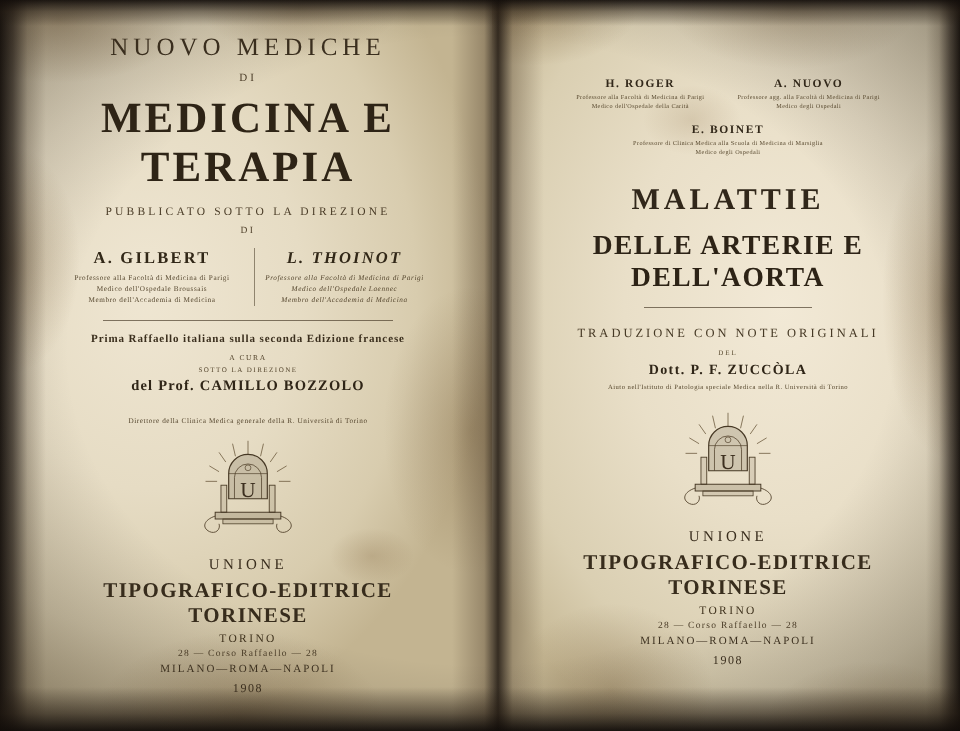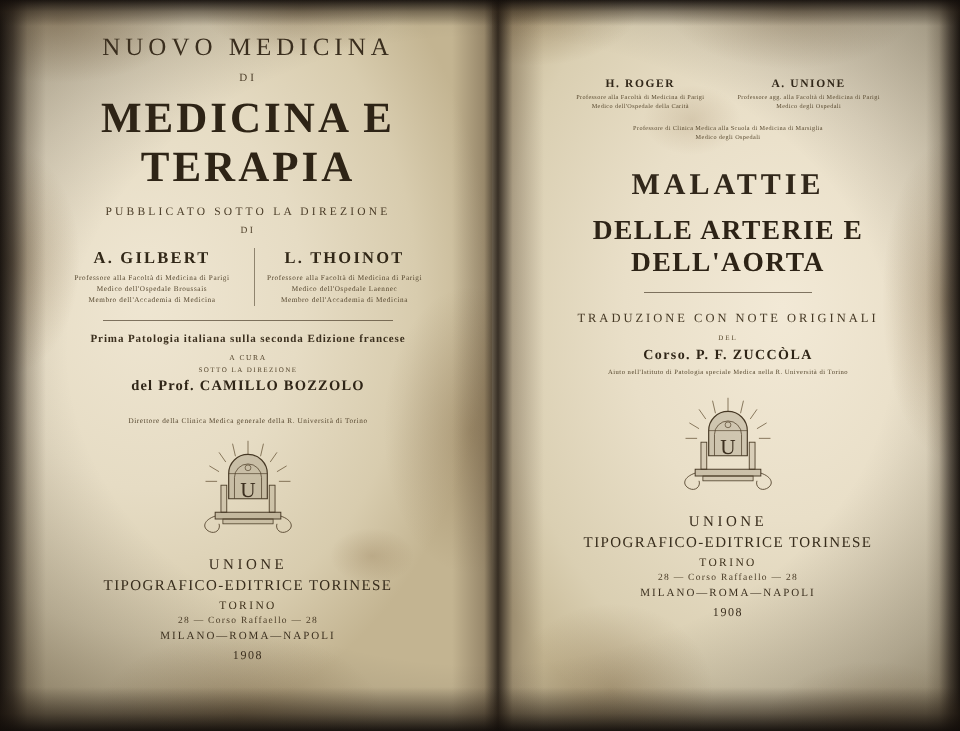--- a/index.html
+++ b/index.html
@@ -160,21 +160,21 @@
     justify-content: center;
     align-items: flex-start;
     gap: 12px;
     margin: 2px 0 10px 0;
   }
   .author-col {
     width: 50%;
     padding: 0 6px;
     box-sizing: border-box;
   }
-  .author-col + .author-col { border-left: 1px solid rgba(70,56,36,.55); }
+  .author-col + .author-col { border-left: 1px solid rgba(70,56,36,.55); font-style: italic; }
   .author-name {
     font-size: 16.5px;
     letter-spacing: 2.2px;
     font-weight: 700;
     margin-bottom: 5px;
     color: #312717;
   }
   .author-line {
     font-size: 7.2px;
     letter-spacing: .6px;
@@ -300,24 +300,25 @@
   .pub {
     margin-top: 10px;
   }
   .pub-name {
     font-size: 15px;
     letter-spacing: 3.5px;
     color: #3a2e1e;
     margin-bottom: 4px;
   }
   .pub-line {
-    font-size: 15px;
+    font-size: 21px;
     letter-spacing: 1.4px;
     color: #372c1c;
     margin-bottom: 5px;
+    font-weight: bold;
   }
   .pub-city {
     font-size: 11.5px;
     letter-spacing: 2.4px;
     color: #41341f;
     margin-bottom: 4px;
   }
   .pub-addr {
     font-size: 9.5px;
     letter-spacing: 1.3px;
@@ -349,21 +350,21 @@
 </head>
 <body>
 
 <div id="book">
 
   <div class="page page-left">
     <div class="stains"></div>
 
     <div class="tp tp-left">
 
-      <div class="line-title-1">NUOVO MEDICINA</div>
+      <div class="line-title-1">NUOVO MEDICHE</div>
       <div class="line-di">DI</div>
       <div class="line-title-2">MEDICINA E TERAPIA</div>
       <div class="line-sub">PUBBLICATO SOTTO LA DIREZIONE</div>
       <div class="line-di2">DI</div>
 
       <div class="authors-row">
         <div class="author-col">
           <div class="author-name">A. GILBERT</div>
           <div class="author-line">Professore alla Facoltà di Medicina di Parigi</div>
           <div class="author-line">Medico dell'Ospedale Broussais</div>
@@ -372,21 +373,21 @@
         <div class="author-col">
           <div class="author-name">L. THOINOT</div>
           <div class="author-line">Professore alla Facoltà di Medicina di Parigi</div>
           <div class="author-line">Medico dell'Ospedale Laennec</div>
           <div class="author-line">Membro dell'Accademia di Medicina</div>
         </div>
       </div>
 
       <div class="rule rule-wide"></div>
 
-      <div class="edition-note">Prima Patologia italiana sulla seconda Edizione francese</div>
+      <div class="edition-note">Prima Raffaello italiana sulla seconda Edizione francese</div>
       <div class="acura">A CURA</div>
       <div class="sotto">SOTTO LA DIREZIONE</div>
       <div class="director">del Prof. CAMILLO BOZZOLO</div>
       <div class="director-sub">Direttore della Clinica Medica generale della R. Università di Torino</div>
 
       <div class="emblem blur-soft">
         <svg viewBox="0 0 120 116" width="116" height="112" aria-hidden="true">
           <g fill="none" stroke="#4a3b26" stroke-width="1">
 
             <g stroke="#6a573a" stroke-width=".8">
@@ -440,39 +441,40 @@
 
     <div class="tp tp-right">
 
       <div class="r-authors">
         <div>
           <div class="r-author-name">H. ROGER</div>
           <div class="r-author-line">Professore alla Facoltà di Medicina di Parigi</div>
           <div class="r-author-line">Medico dell'Ospedale della Carità</div>
         </div>
         <div>
-          <div class="r-author-name">A. UNIONE</div>
+          <div class="r-author-name">A. NUOVO</div>
           <div class="r-author-line">Professore agg. alla Facoltà di Medicina di Parigi</div>
           <div class="r-author-line">Medico degli Ospedali</div>
         </div>
       </div>
 
       <div class="r-author-center">
+        <div class="r-author-name">E. BOINET</div>
         <div class="r-author-line">Professore di Clinica Medica alla Scuola di Medicina di Marsiglia</div>
         <div class="r-author-line">Medico degli Ospedali</div>
       </div>
 
       <div class="r-title-1">MALATTIE</div>
       <div class="r-title-2">DELLE ARTERIE E DELL'AORTA</div>
 
       <div class="rule"></div>
 
       <div class="r-trad">TRADUZIONE CON NOTE ORIGINALI</div>
       <div class="r-del">DEL</div>
-      <div class="r-translator">Corso. P. F. ZUCCÒLA</div>
+      <div class="r-translator">Dott. P. F. ZUCCÒLA</div>
       <div class="r-translator-sub">Aiuto nell'Istituto di Patologia speciale Medica nella R. Università di Torino</div>
 
 
       <div class="emblem blur-soft">
         <svg viewBox="0 0 120 116" width="116" height="112" aria-hidden="true">
           <g fill="none" stroke="#4a3b26" stroke-width="1">
             <g stroke="#6a573a" stroke-width=".8">
               <line x1="60" y1="6" x2="60" y2="20"></line>
               <line x1="44" y1="9" x2="47" y2="22"></line>
               <line x1="76" y1="9" x2="73" y2="22"></line>

